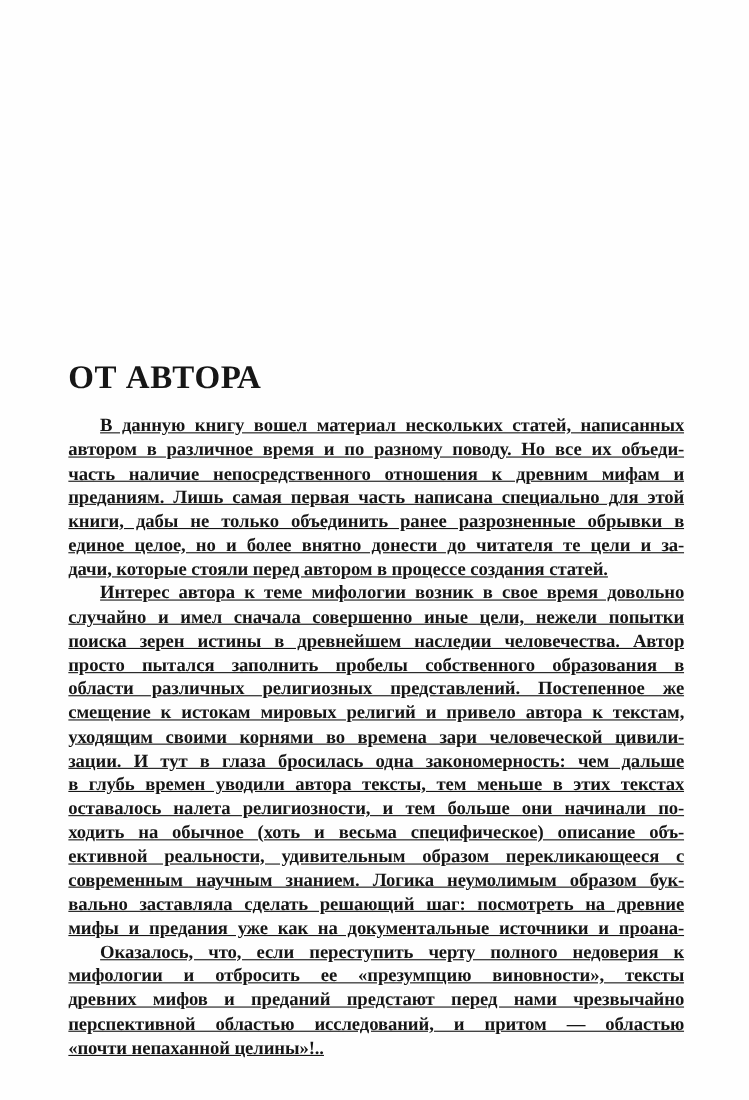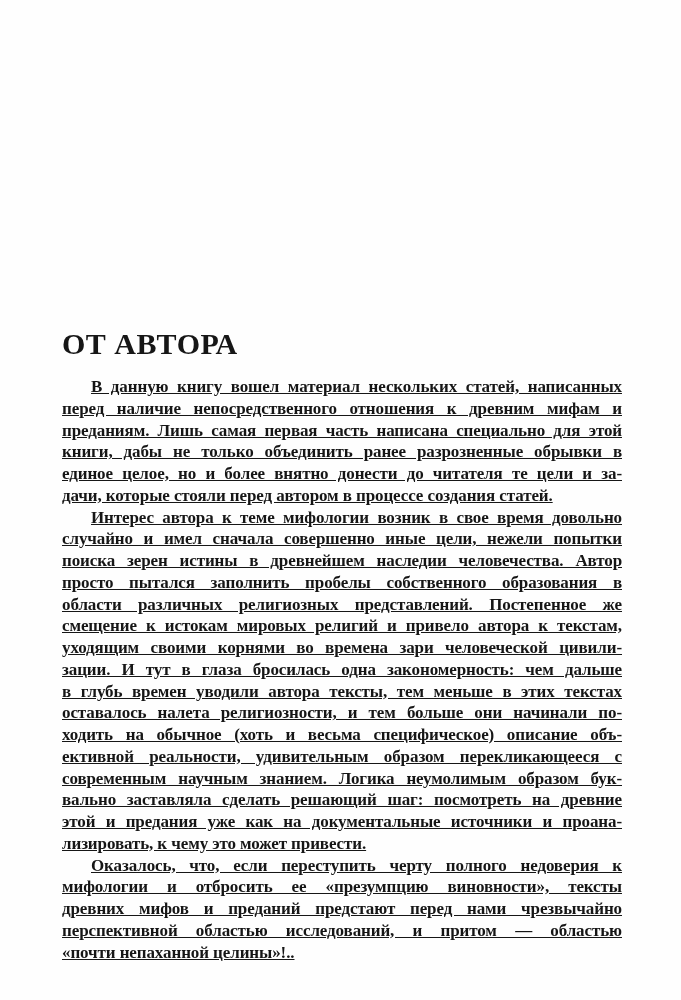--- a/index.html
+++ b/index.html
@@ -55,40 +55,40 @@
     text-align-last: left;
   }
 </style>
 </head>
 <body style="background: rgb(254, 254, 254); color: rgb(22, 22, 22);">
 
 <div class="page">
   <div class="chapter-title">ОТ АВТОРА</div>
   <div class="body-text">
       <div class="line indent">В данную книгу вошел материал нескольких статей, написанных</div>
-      <div class="line">перед наличие непосредственного отношения к древним мифам и</div>
+      <div class="line">автором в различное время и по разному поводу. Но все их объеди-</div>
+      <div class="line">часть наличие непосредственного отношения к древним мифам и</div>
       <div class="line">преданиям. Лишь самая первая часть написана специально для этой</div>
       <div class="line">книги, дабы не только объединить ранее разрозненные обрывки в</div>
       <div class="line">единое целое, но и более внятно донести до читателя те цели и за-</div>
       <div class="line last">дачи, которые стояли перед автором в процессе создания статей.</div>
       <div class="line indent">Интерес автора к теме мифологии возник в свое время довольно</div>
       <div class="line">случайно и имел сначала совершенно иные цели, нежели попытки</div>
       <div class="line">поиска зерен истины в древнейшем наследии человечества. Автор</div>
       <div class="line">просто пытался заполнить пробелы собственного образования в</div>
       <div class="line">области различных религиозных представлений. Постепенное же</div>
       <div class="line">смещение к истокам мировых религий и привело автора к текстам,</div>
       <div class="line">уходящим своими корнями во времена зари человеческой цивили-</div>
       <div class="line">зации. И тут в глаза бросилась одна закономерность: чем дальше</div>
       <div class="line">в глубь времен уводили автора тексты, тем меньше в этих текстах</div>
       <div class="line">оставалось налета религиозности, и тем больше они начинали по-</div>
       <div class="line">ходить на обычное (хоть и весьма специфическое) описание объ-</div>
       <div class="line">ективной реальности, удивительным образом перекликающееся с</div>
       <div class="line">современным научным знанием. Логика неумолимым образом бук-</div>
       <div class="line">вально заставляла сделать решающий шаг: посмотреть на древние</div>
-      <div class="line">этой и предания уже как на документальные источники и проана-</div>
-      <div class="line last">лизировать, к чему это может привести.</div>
+      <div class="line">мифы и предания уже как на документальные источники и проана-</div>
       <div class="line indent">Оказалось, что, если переступить черту полного недоверия к</div>
       <div class="line">мифологии и отбросить ее «презумпцию виновности», тексты</div>
       <div class="line">древних мифов и преданий предстают перед нами чрезвычайно</div>
       <div class="line">перспективной областью исследований, и притом — областью</div>
       <div class="line last">«почти непаханной целины»!..</div>
     </div>
 </div>
 
 </body></html>

